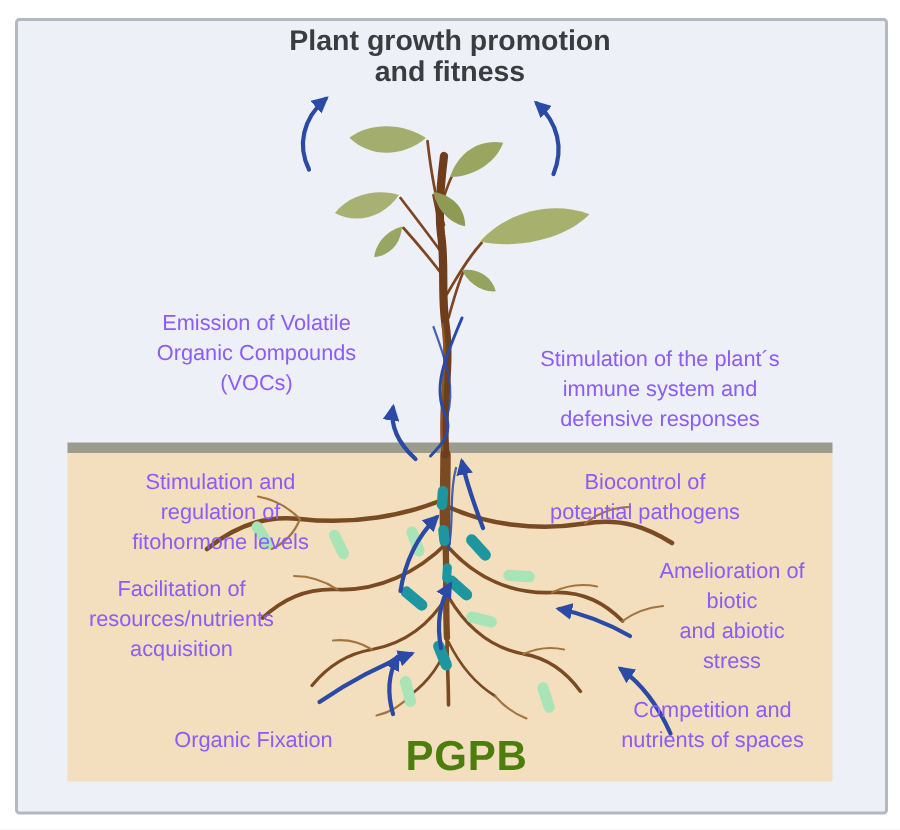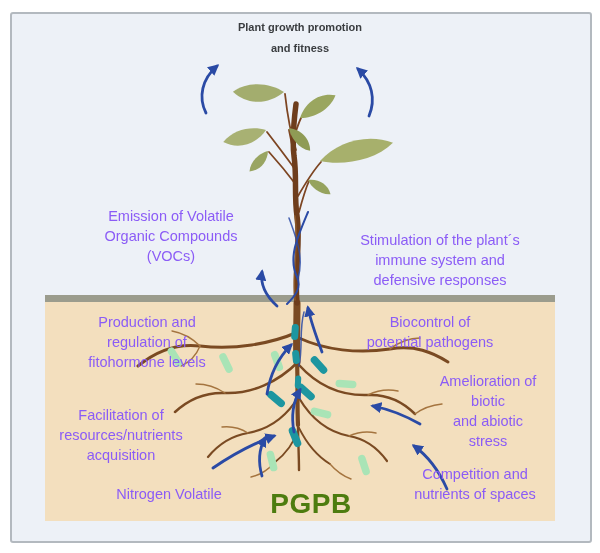--- a/index.html
+++ b/index.html
@@ -19,21 +19,21 @@
     position:absolute;left:45px;top:302px;width:510px;height:219px;
     background:#f3dfbe;
   }
   svg.illustration{position:absolute;left:0;top:0;}
   .lbl{
     position:absolute;transform:translateX(-50%);text-align:center;
     white-space:pre-line;font-size:14.5px;line-height:20px;color:#8b5cf6;
   }
   .title{
     position:absolute;transform:translateX(-50%);text-align:center;
-    white-space:pre-line;font-size:11px;line-height:21px;
+    white-space:pre-line;font-size:19px;line-height:21px;
     font-weight:bold;color:#3a3d40;
   }
   .pgpb{
     position:absolute;transform:translateX(-50%);
     font-size:28px;font-weight:bold;color:#4d7c0f;letter-spacing:.5px;
   }
 </style>
 </head>
 <body>
 
@@ -140,32 +140,32 @@
 and fitness</div>
 
 <div class="lbl" style="left:171px;top:206px;">Emission of Volatile
 Organic Compounds
 (VOCs)</div>
 
 <div class="lbl" style="left:440px;top:206px;margin-top:24px;">Stimulation of the plant´s
 immune system and
 defensive responses</div>
 
-<div class="lbl" style="left:147px;top:312px;">Production and
+<div class="lbl" style="left:147px;top:312px;">Stimulation and
 regulation of
 fitohormone levels</div>
 
 <div class="lbl" style="left:430px;top:312px;text-align:center;">Biocontrol of
 potential pathogens</div>
 
 <div class="lbl" style="left:488px;top:371px;">Amelioration of biotic
 and abiotic stress</div>
 
-<div class="lbl" style="left:121px;top:405px;">Facilitation of
+<div class="lbl" style="left:121px;top:383px;">Facilitation of
 resources/nutrients
 acquisition</div>
 
-<div class="lbl" style="left:169px;top:484px;">Nitrogen Volatile</div>
+<div class="lbl" style="left:169px;top:484px;">Organic Fixation</div>
 
 <div class="lbl" style="left:475px;top:464px;">Competition and
 nutrients of spaces</div>
 
 <div class="pgpb" style="left:311px;top:488px;">PGPB</div>
 
 </body></html>

